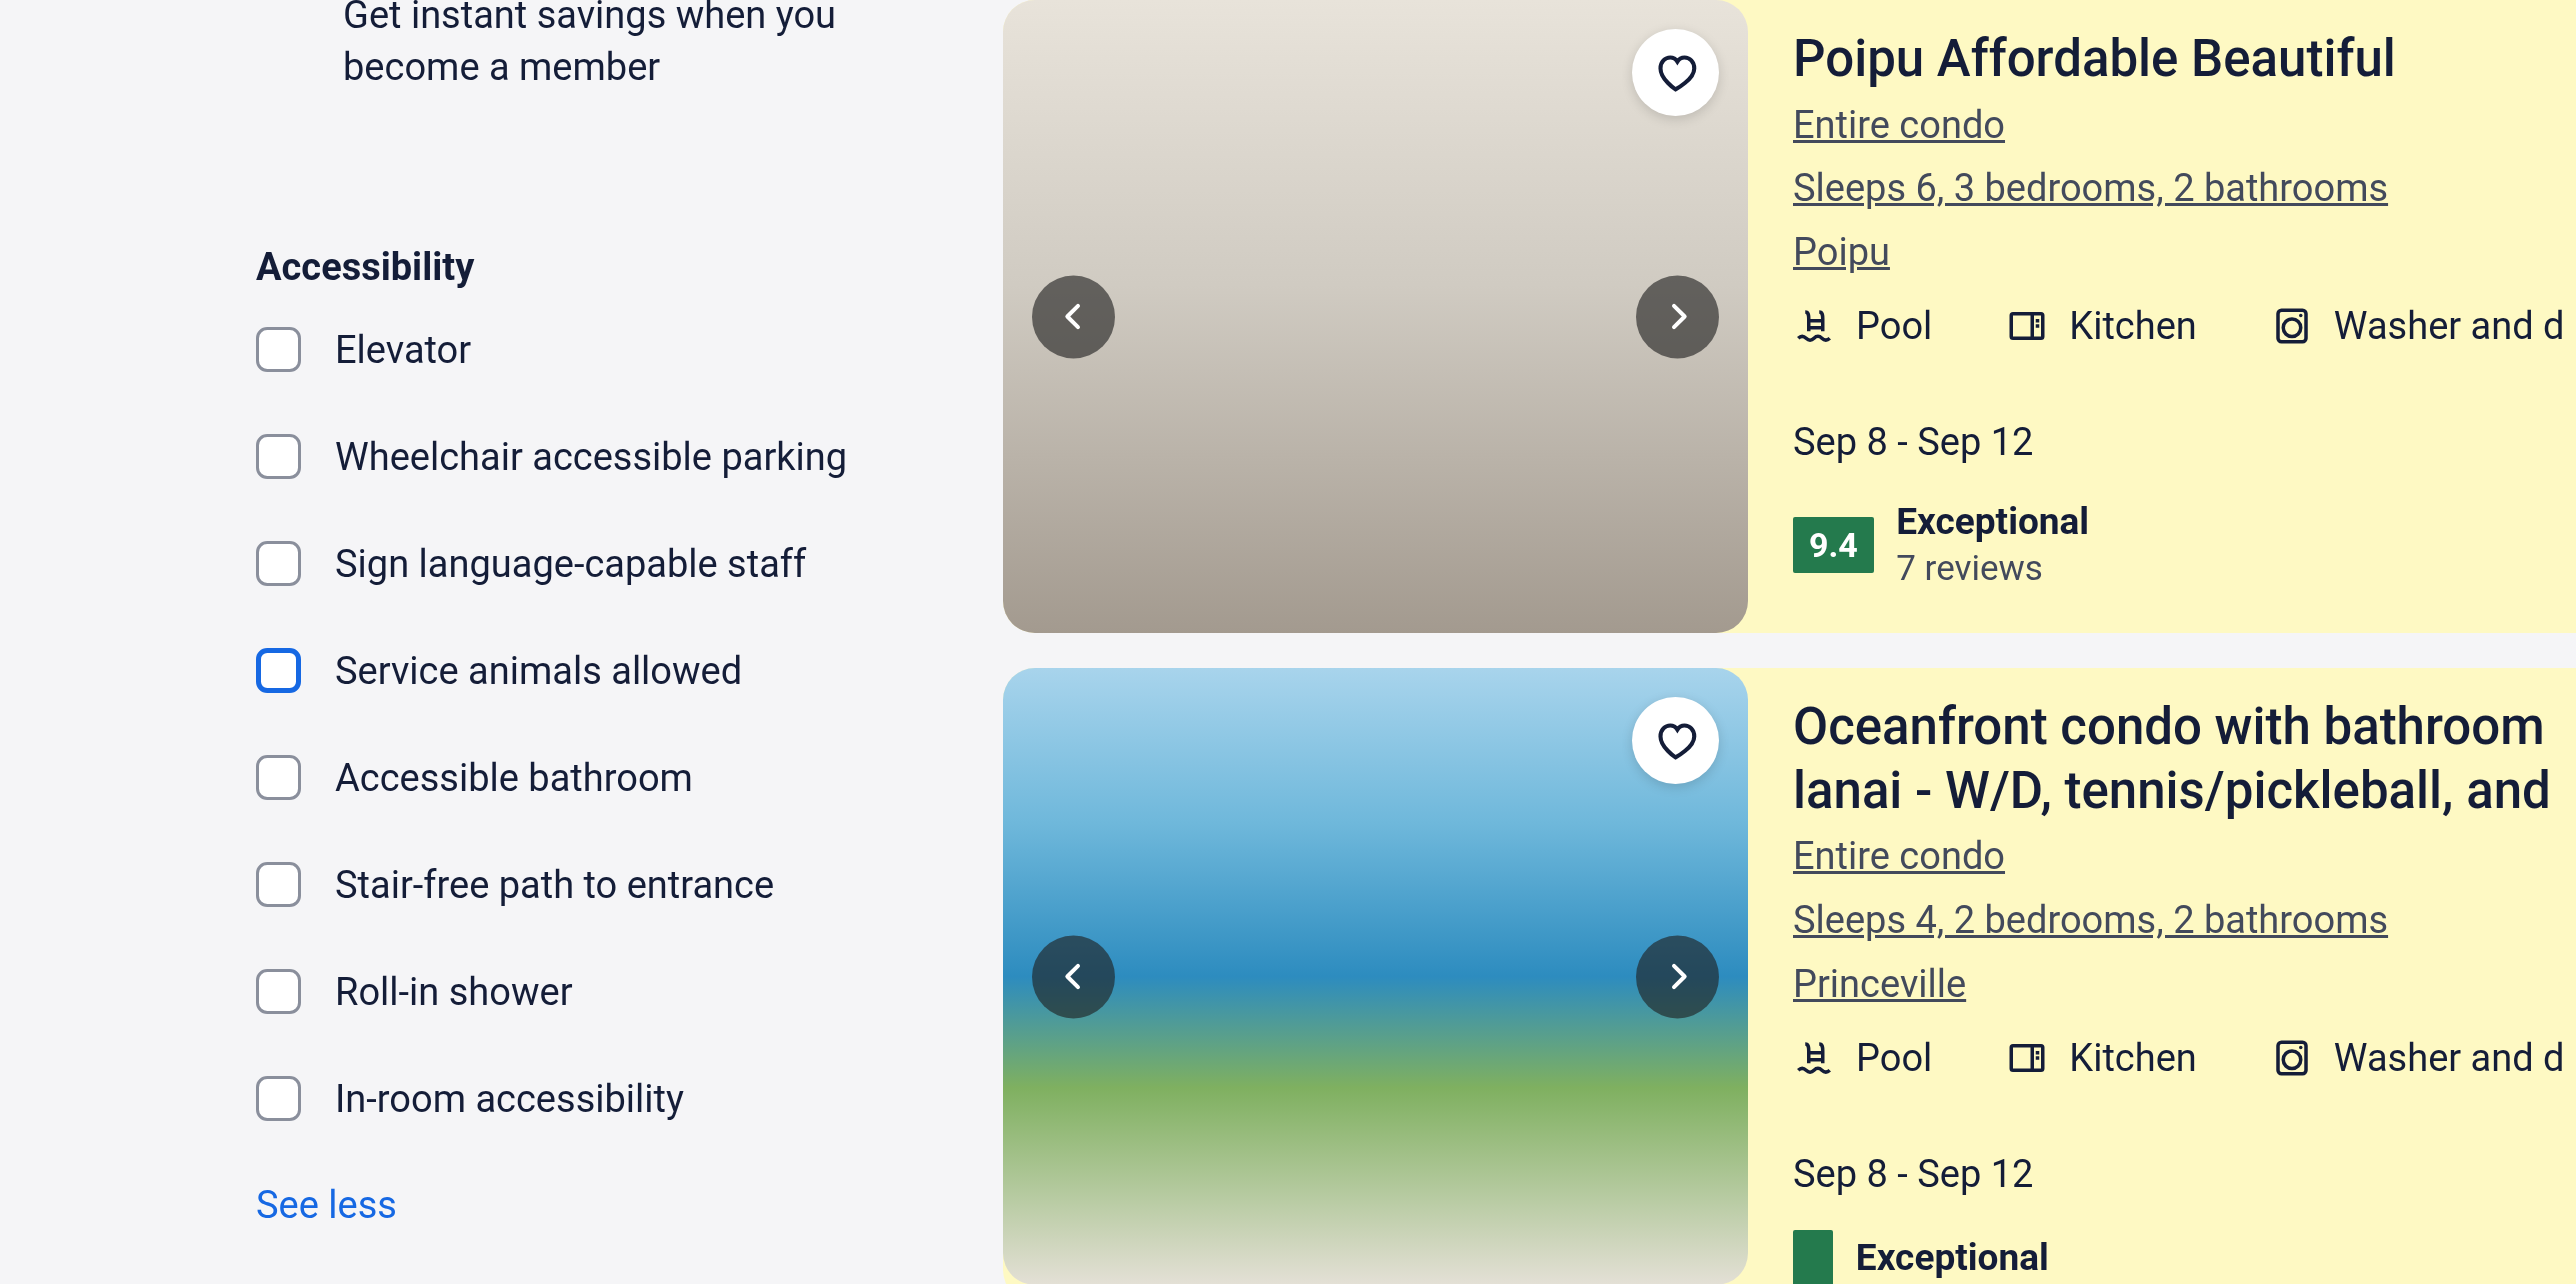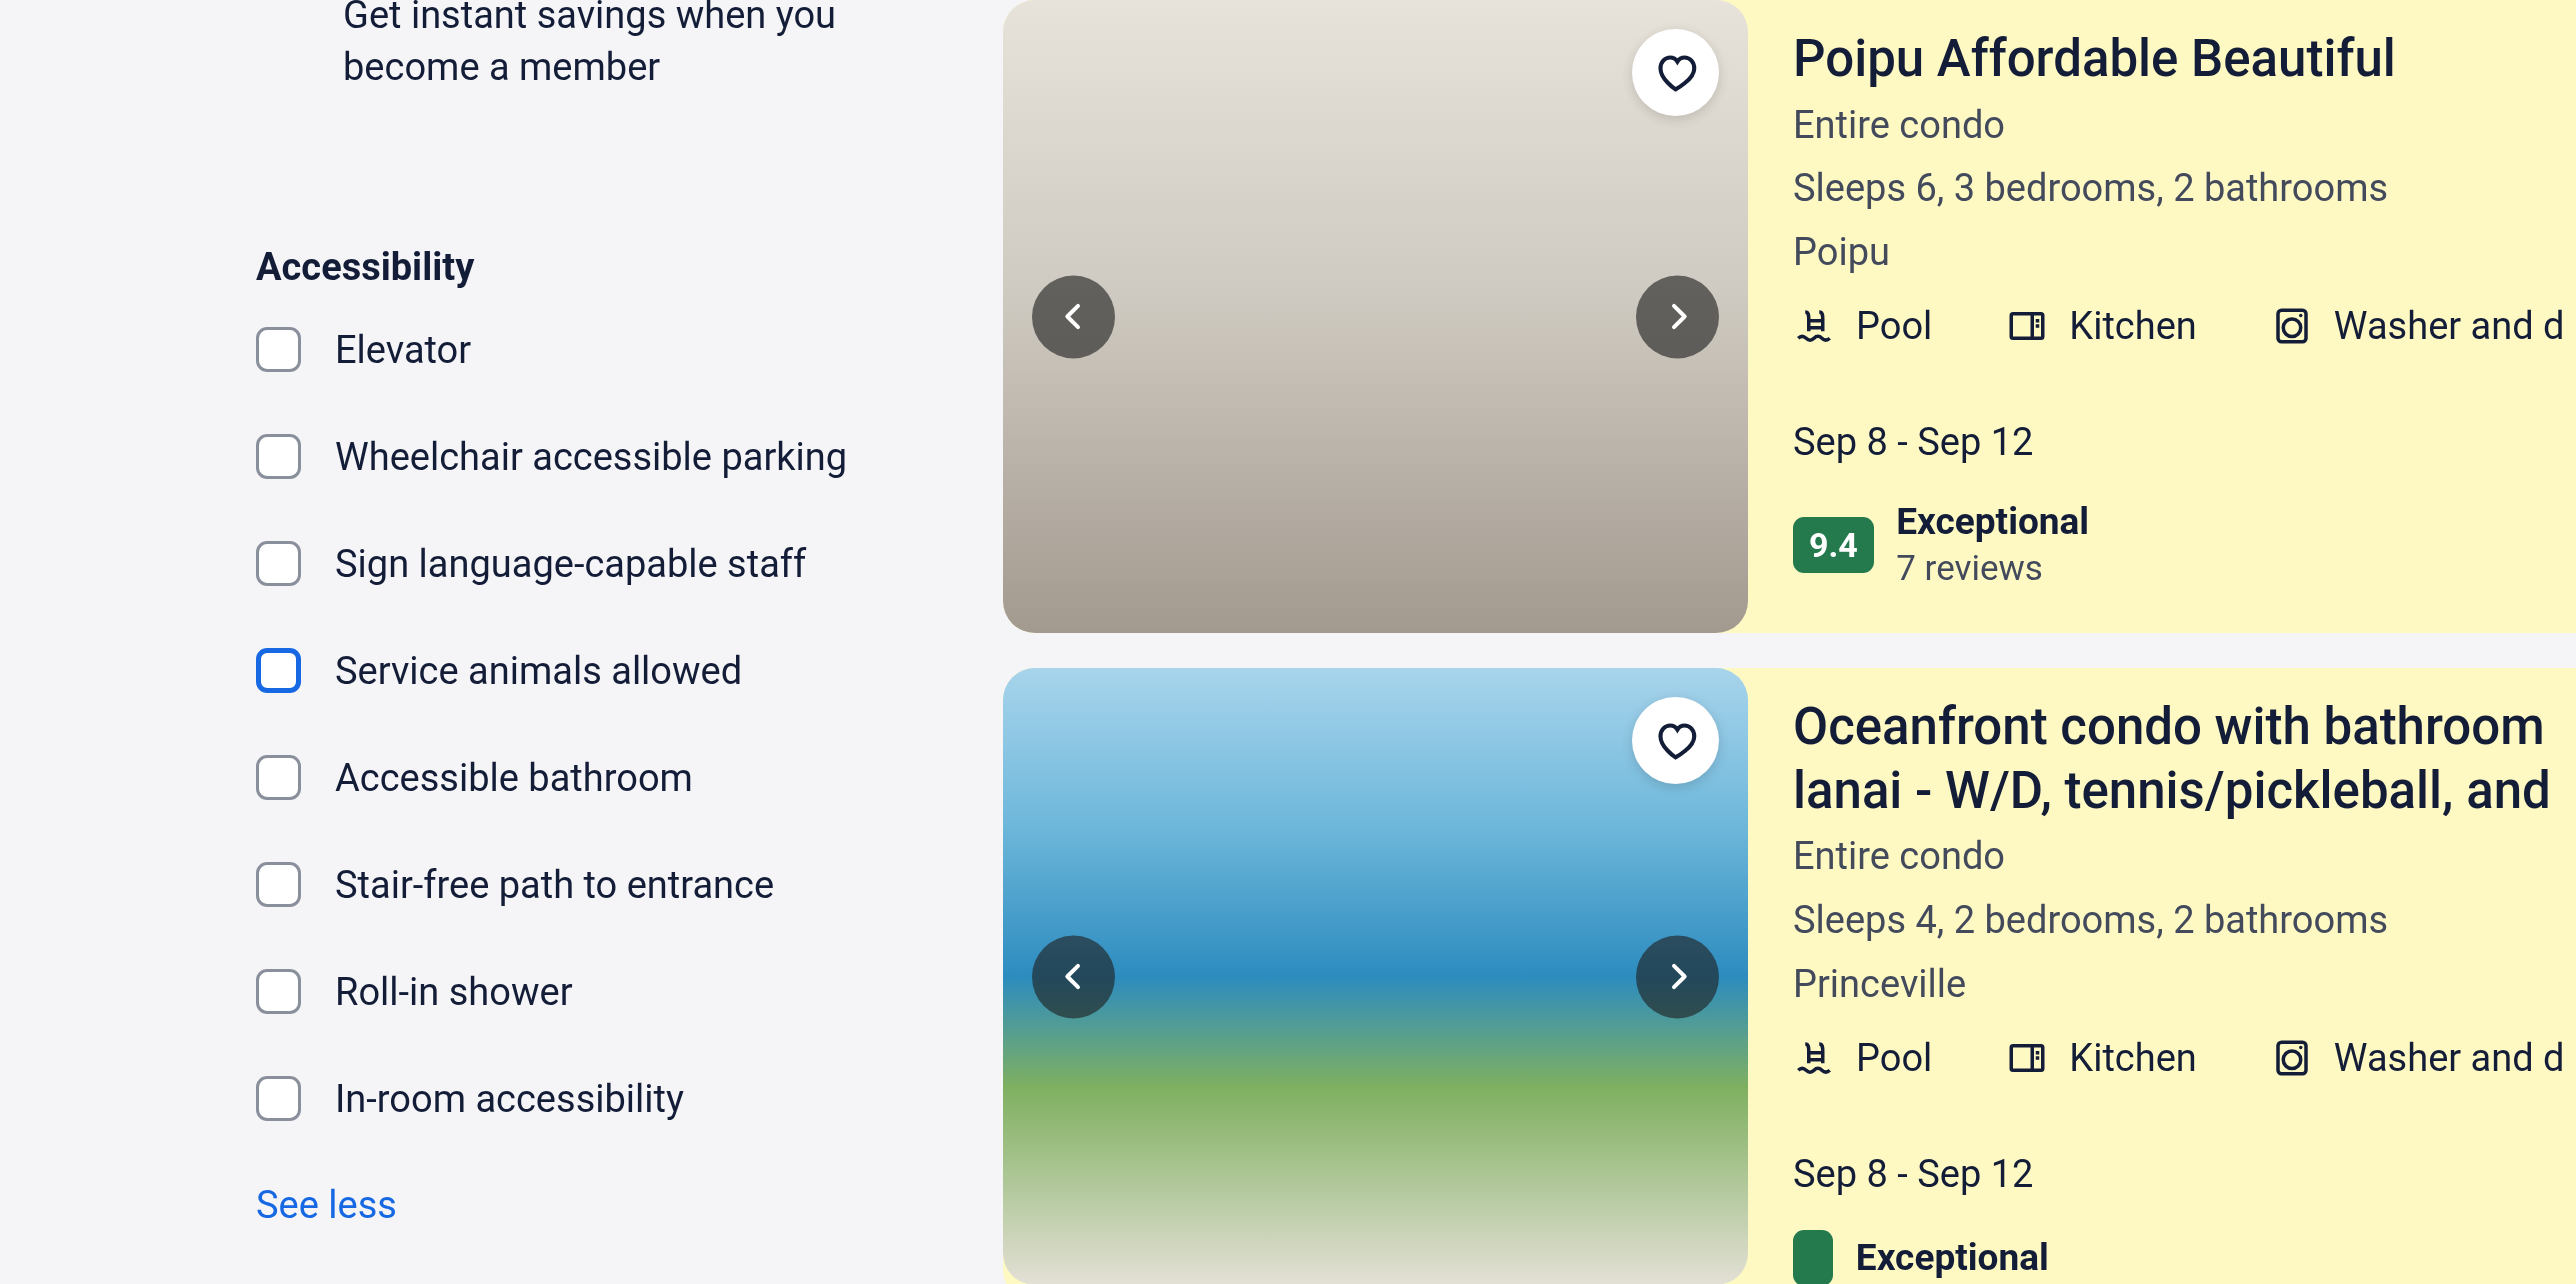--- a/index.html
+++ b/index.html
@@ -125,20 +125,21 @@
     font-weight: 500;
     color: #141d38;
     line-height: 1.25;
     white-space: normal;
   }
   .prop-line {
     font-size: 38px;
     color: #434a5c;
     margin-top: 4.8px;
     line-height: 1.55;
+    text-decoration: underline;
   }
   .amenities {
     display: flex;
     gap: 74px;
     margin-top: 22.4px;
     align-items: center;
   }
   .amenity {
     display: flex;
     align-items: center;
@@ -159,21 +160,21 @@
     align-items: center;
     gap: 22.4px;
     margin-top: 34px;
   }
   .rating-badge {
     background: #247a4d;
     color: #fff;
     font-size: 34px;
     font-weight: 700;
     padding: 8px 16px;
-    border-radius: 11px;
+    border-radius: 2px;
   }
   .rating-text { display: flex; flex-direction: column; line-height: 1.3; }
   .rating-label { font-size: 37px; font-weight: 700; color: #141d38; }
   .rating-reviews { font-size: 35px; color: #434a5c; }
 </style>
 </head>
 <body>
 
 <div class="page">
 

